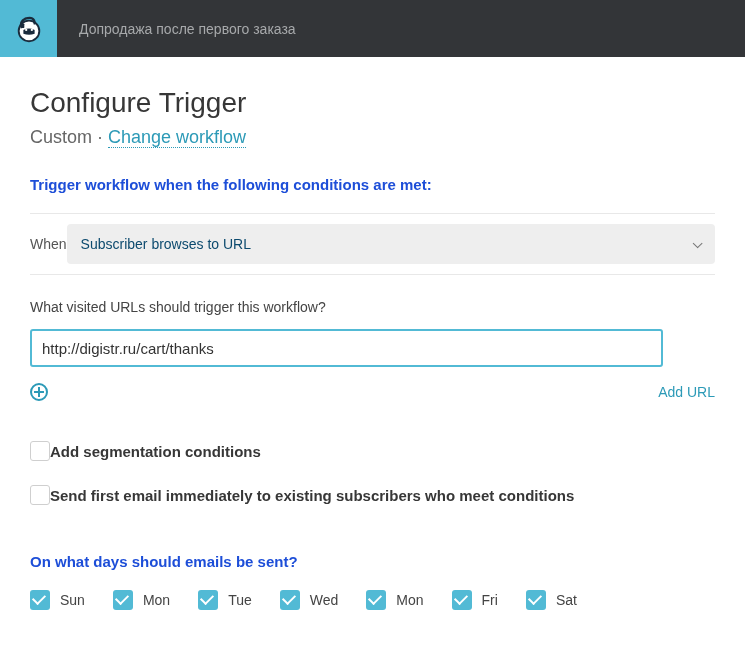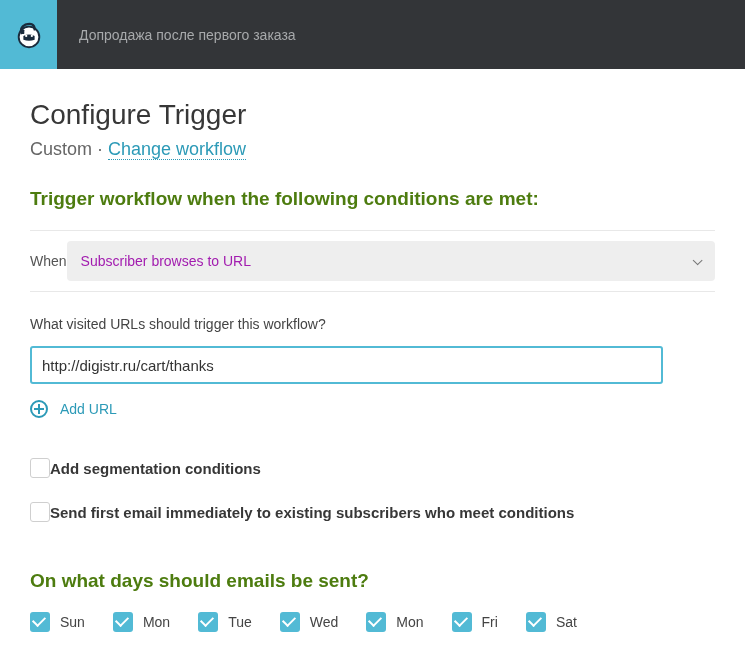--- a/index.html
+++ b/index.html
@@ -6,21 +6,21 @@
     body {
       font-family: -apple-system, BlinkMacSystemFont, "Segoe UI", Helvetica, Arial, sans-serif;
       color: #484848;
       background: #fff;
       width: 745px;
     }
     .header {
       background: #333538;
       display: flex;
       align-items: stretch;
-      height: 69px;
+      height: 57px;
     }
     .logo-box {
       background: #52bad5;
       width: 57px;
       display: flex;
       align-items: center;
       justify-content: center;
     }
     .logo-svg { width: 30px; height: 30px; }
     .header-title {
@@ -43,23 +43,23 @@
       font-size: 18px;
       color: #666;
       margin-bottom: 28px;
     }
     .sub a {
       color: #2C9AB7;
       text-decoration: none;
       border-bottom: 1px dotted #2C9AB7;
     }
     .section-title {
-      font-size: 19px;
+      font-size: 15px;
       font-weight: 600;
-      color: #4d7c0f;
+      color: #1d4ed8;
       margin-bottom: 20px;
     }
     .section-title.mt {
       margin-top: 48px;
     }
     .when-row {
       display: flex;
       align-items: center;
       border-top: 1px solid #e8e8e8;
       border-bottom: 1px solid #e8e8e8;
@@ -74,21 +74,21 @@
       flex: 1;
       background: #eeeeee;
       border: none;
       border-radius: 4px;
       height: 40px;
       padding: 0 36px 0 14px;
       position: relative;
       display: flex;
       align-items: center;
       font-size: 14px;
-      color: #a21caf;
+      color: #0c4a6e;
       cursor: pointer;
     }
     .select::after {
       content: '';
       position: absolute;
       right: 16px;
       top: 18px;
       width: 6px;
       height: 6px;
       border-right: 1.5px solid #777;
@@ -112,20 +112,21 @@
     }
     .add-url {
       display: flex;
       align-items: center;
       gap: 12px;
       margin-top: 16px;
       color: #2C9AB7;
       font-size: 14px;
       cursor: pointer;
       margin-bottom: 40px;
+      justify-content: space-between;
     }
     .plus-icon {
       width: 18px;
       height: 18px;
       border: 2px solid #2C9AB7;
       border-radius: 50%;
       position: relative;
     }
     .plus-icon::before, .plus-icon::after {
       content: '';

